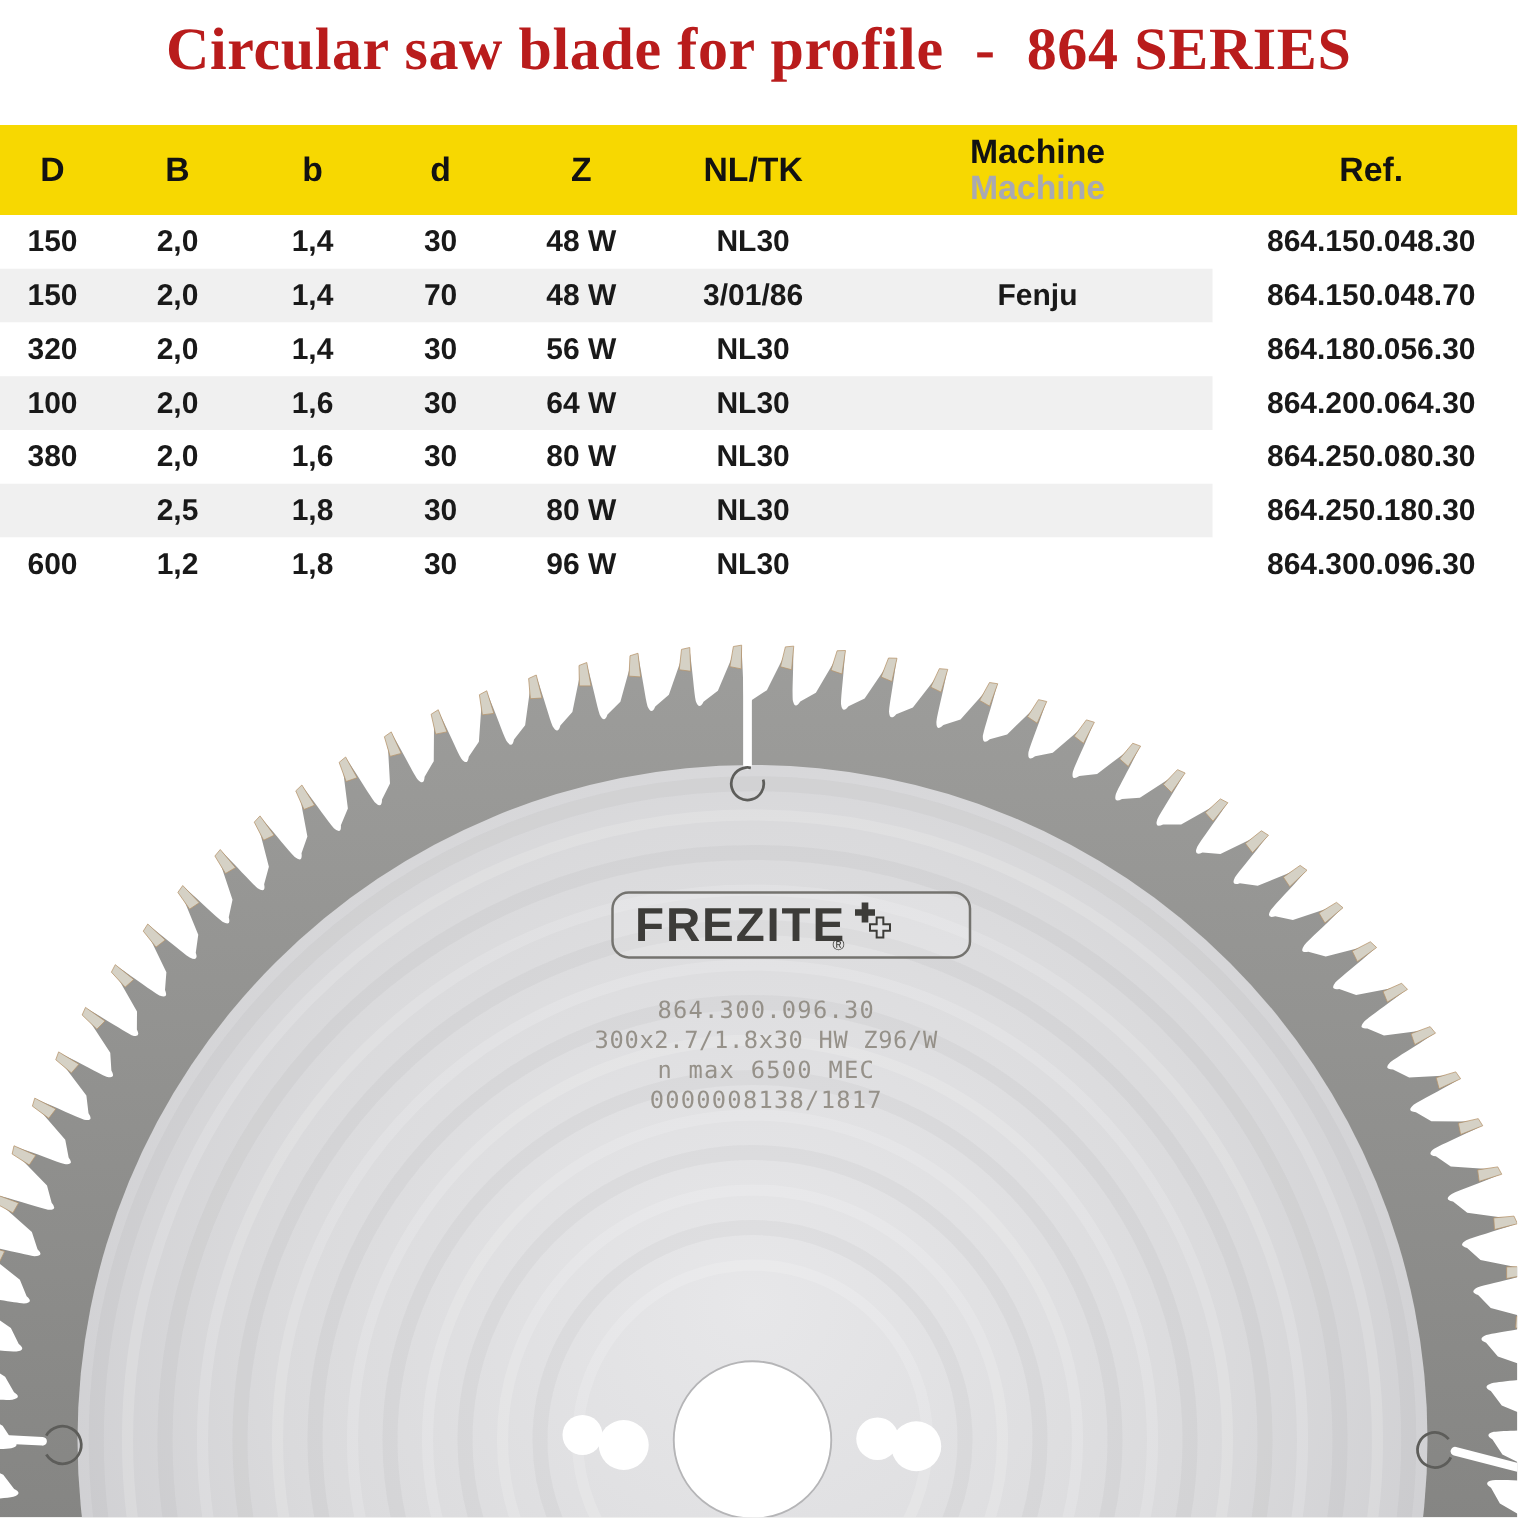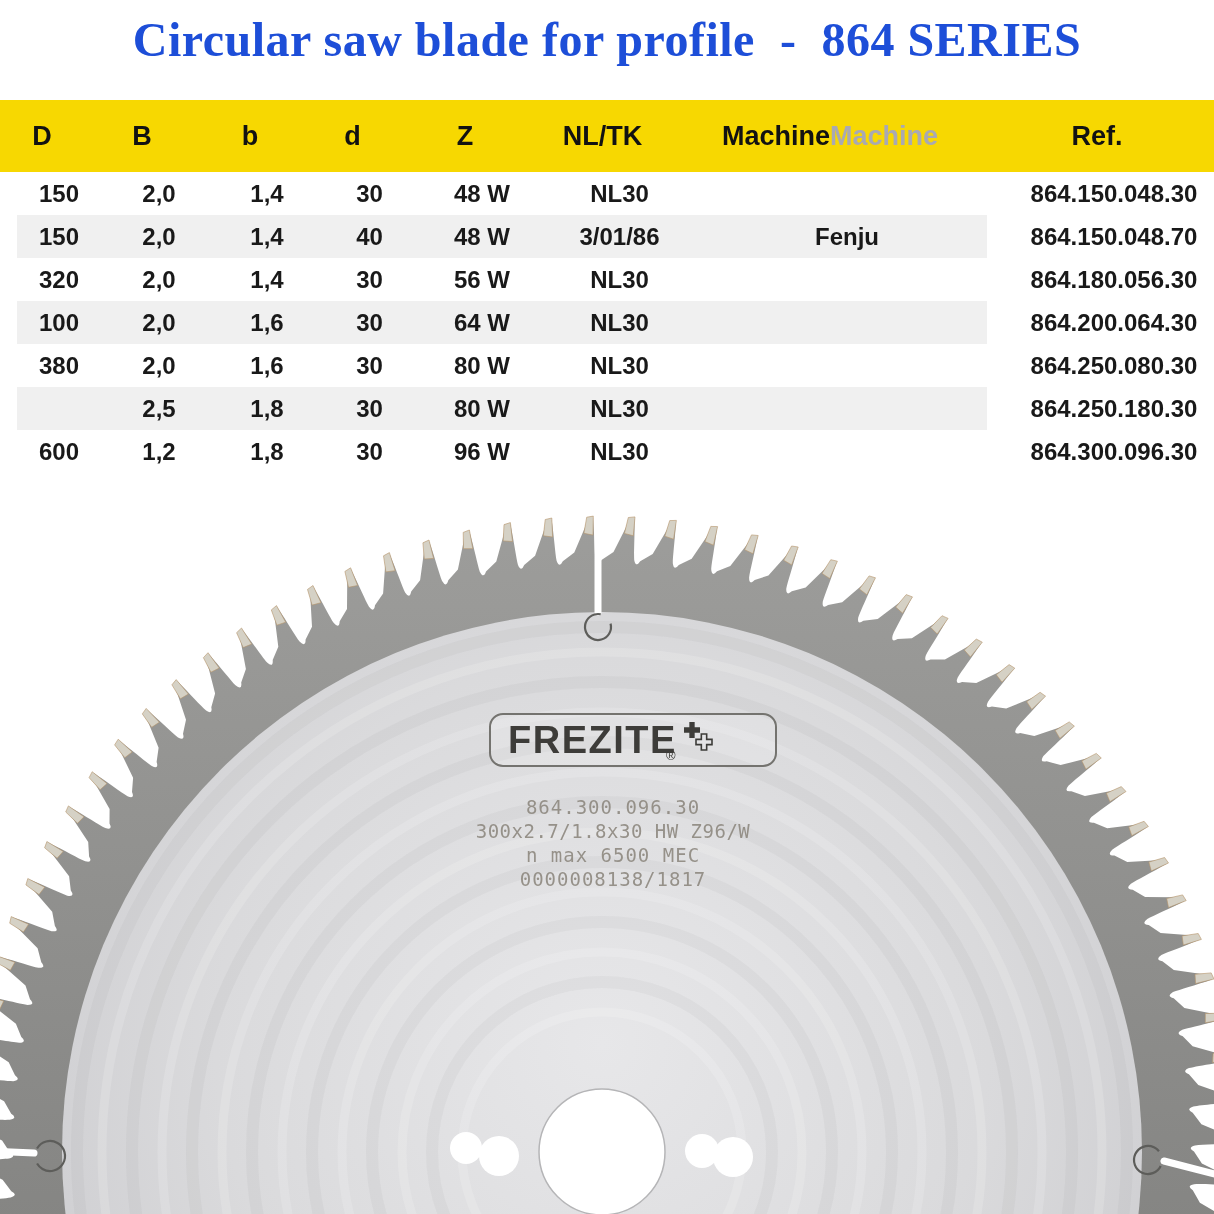--- a/index.html
+++ b/index.html
@@ -1,27 +1,27 @@
 <!DOCTYPE html>
 <html><head>
 <meta charset="utf-8">
 <style>
   html,body{margin:0;padding:0;background:#ffffff;}
   .page{position:relative;width:1214px;height:1214px;background:#ffffff;overflow:hidden;
         font-family:"Liberation Sans",sans-serif;}
   .title{position:absolute;top:12px;left:0;width:1214px;margin:0;text-align:center;
-         font-family:"Liberation Serif",serif;font-weight:700;font-size:48px;color:#1d4ed8;
+         font-family:"Liberation Serif",serif;font-weight:700;font-size:48px;color:#b91c1c;
          letter-spacing:0.5px;white-space:pre;}
   .thead{position:absolute;top:100px;left:0;width:1214px;height:72px;
          display:grid;grid-template-columns:84px 116px 100px 105px 120px 155px 300px 234px;
          align-items:center;justify-items:center;
          font-weight:700;font-size:27px;color:#121212;}
-  .thead .machine-col{display:flex;flex-direction:row;align-items:flex-start;line-height:1.06;}
+  .thead .machine-col{display:flex;flex-direction:column;align-items:flex-start;line-height:1.06;}
   .machine-sub{font-weight:700;}
-  .tbody{position:absolute;top:172px;left:0;width:970px;padding-left:17px;}
+  .tbody{position:absolute;top:172px;left:0;width:970px;}
   .trow{display:grid;grid-template-columns:84px 116px 100px 105px 120px 155px 300px 234px;
         height:43px;align-items:center;justify-items:center;
         font-weight:700;font-size:24px;color:#191919;background:#ffffff;}
   .trow.alt{background:#f0f0f0;}
   .blade-svg{position:absolute;top:0;left:0;}
   .brand-text{font-family:"Liberation Sans",sans-serif;font-weight:700;}
   .engrave{font-family:"DejaVu Sans Mono",monospace;opacity:0.9;}
 </style>
 </head>
 <body>
@@ -52,21 +52,21 @@
         <div>30</div>
         <div>48 W</div>
         <div>NL30</div>
         <div></div>
         <div>864.150.048.30</div>
       </div>
       <div class="trow alt">
         <div>150</div>
         <div>2,0</div>
         <div>1,4</div>
-        <div>40</div>
+        <div>70</div>
         <div>48 W</div>
         <div>3/01/86</div>
         <div>Fenju</div>
         <div>864.150.048.70</div>
       </div>
       <div class="trow">
         <div>320</div>
         <div>2,0</div>
         <div>1,4</div>
         <div>30</div>

